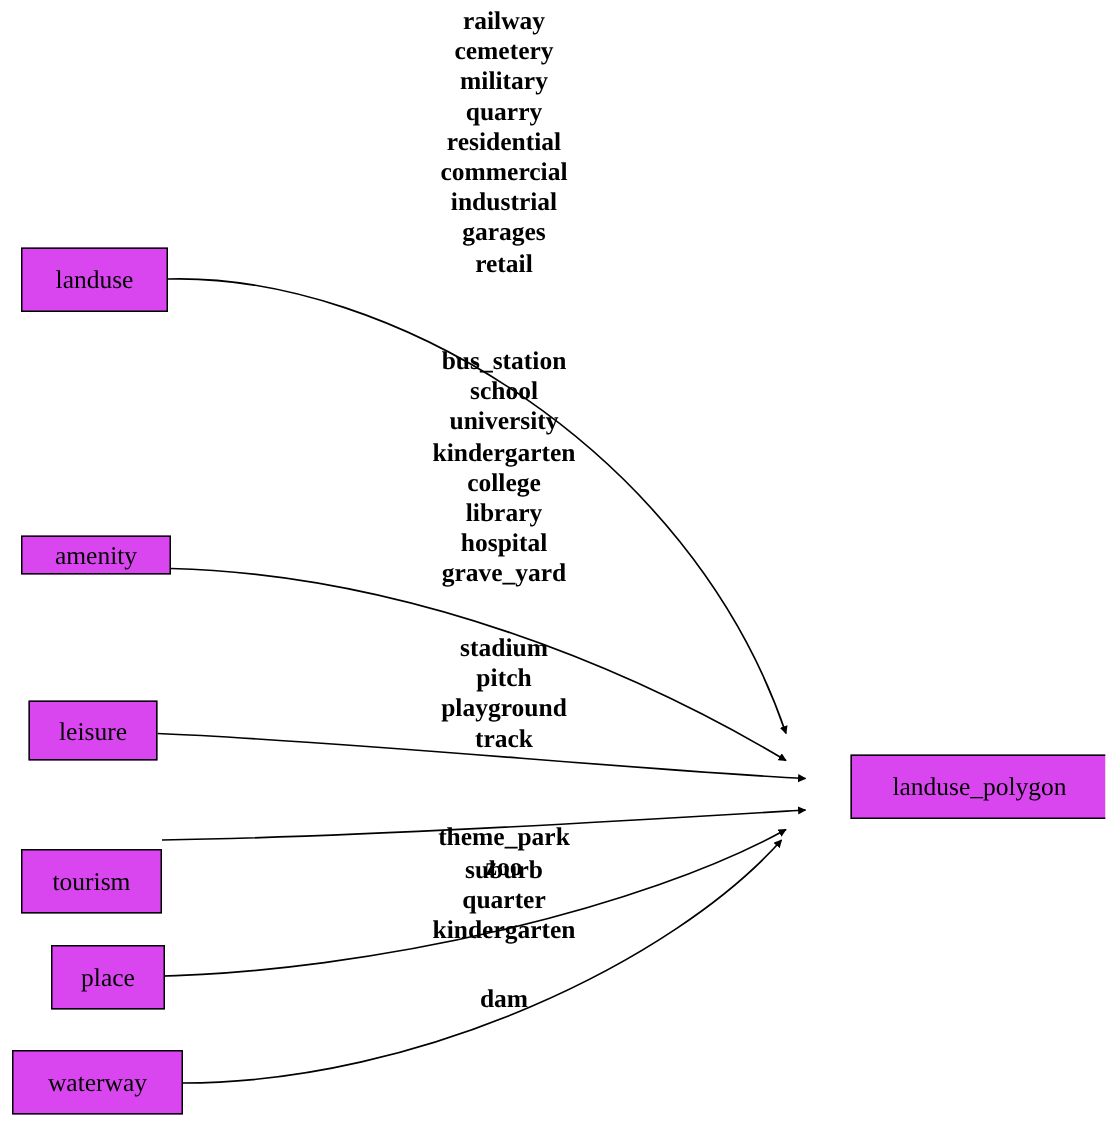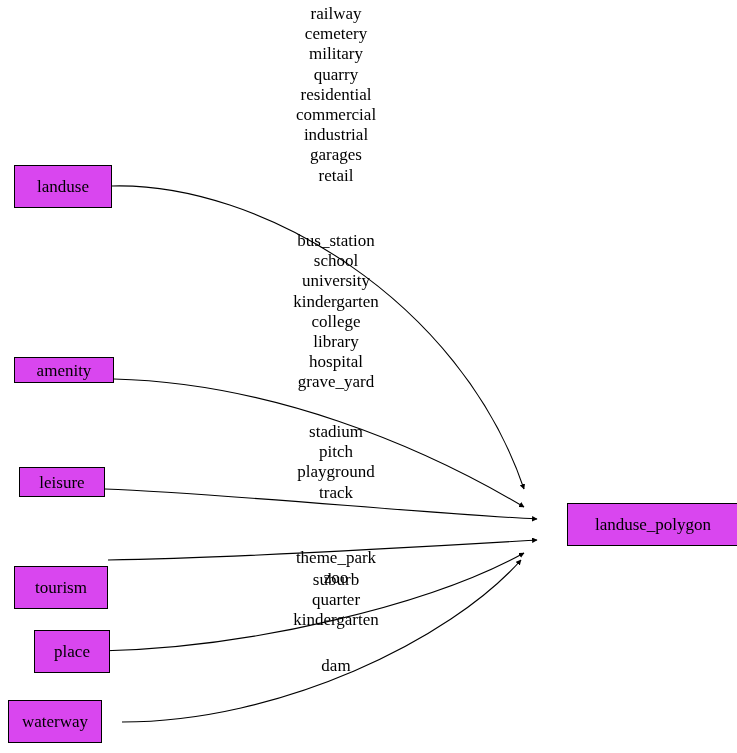--- a/index.html
+++ b/index.html
@@ -40,20 +40,21 @@
     white-space: nowrap;
   }
   .edge-label {
     position: absolute;
     text-align: center;
     font-size: 17px;
     line-height: 20.2px;
     color: #000000;
     white-space: pre;
     transform: translateX(-50%);
+    font-weight: bold;
   }
 </style>
 </head>
 <body>
 
 <div id="canvas">
 
   <svg class="edges" viewBox="0 0 737 753">
     <defs>
       <marker id="arrow" viewBox="0 0 10 10" refX="9" refY="5" markerWidth="5" markerHeight="5" orient="auto-start-reverse">
@@ -75,33 +76,33 @@
   </svg>
 
   <div class="node" style="left:14px; top:165px; width:98px; height:43px;">
     <span>landuse</span>
   </div>
 
   <div class="node" style="left:14px; top:357px; width:100px; height:26px;">
     <span>amenity</span>
   </div>
 
-  <div class="node" style="left:19px; top:467px; width:86px; height:30px;">
+  <div class="node" style="left:19px; top:467px; width:86px; height:40px;">
     <span>leisure</span>
   </div>
 
   <div class="node" style="left:14px; top:566px; width:94px; height:43px;">
     <span>tourism</span>
   </div>
 
   <div class="node" style="left:34px; top:630px; width:76px; height:43px;">
     <span>place</span>
   </div>
 
-  <div class="node" style="left:8px; top:700px; width:94px; height:43px;">
+  <div class="node" style="left:8px; top:700px; width:114px; height:43px;">
     <span>waterway</span>
   </div>
 
   <div class="node" style="left:551px; top:503px; width:172px; height:43px;margin-left:16px;">
     <span>landuse_polygon</span>
   </div>
 
   <div class="edge-label" style="left:336px; top:4px;">railway
 cemetery
 military

